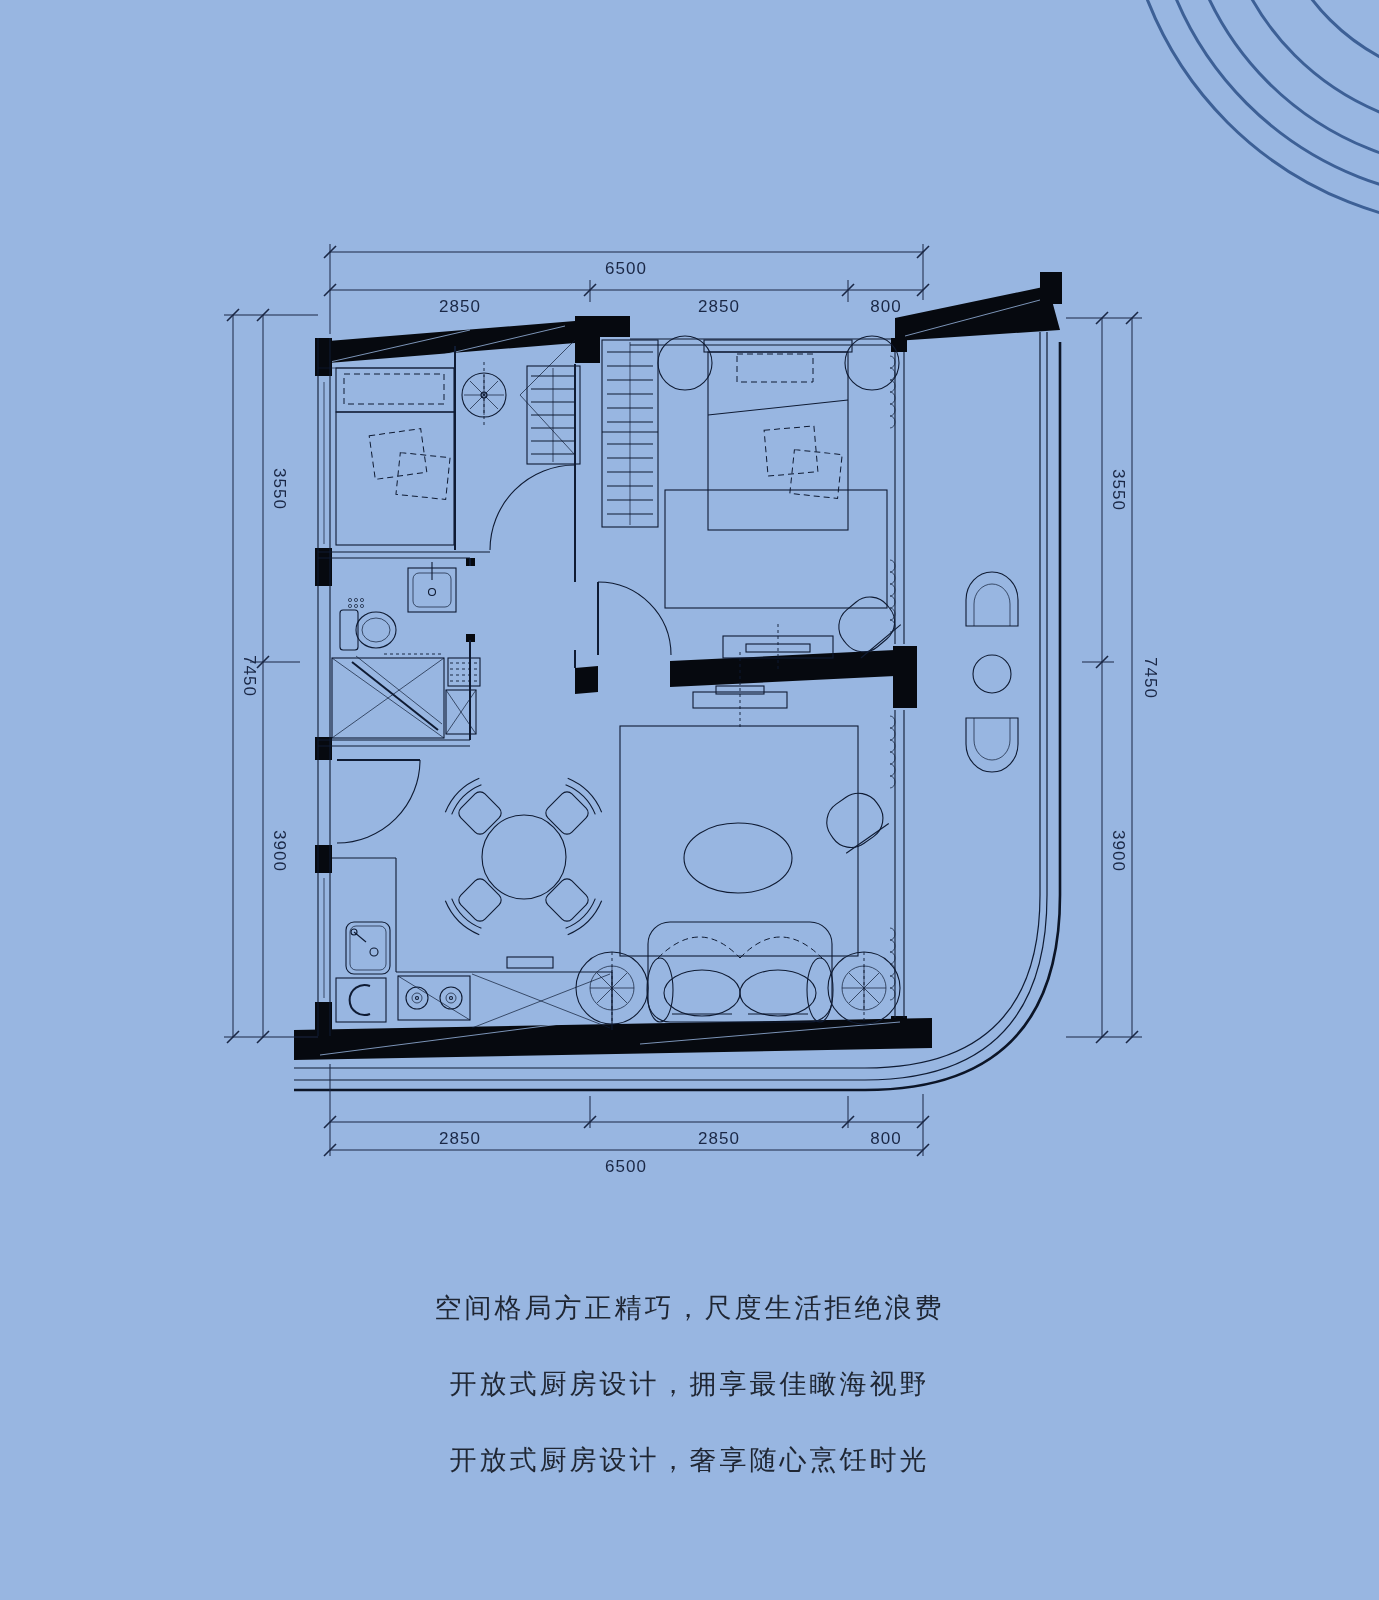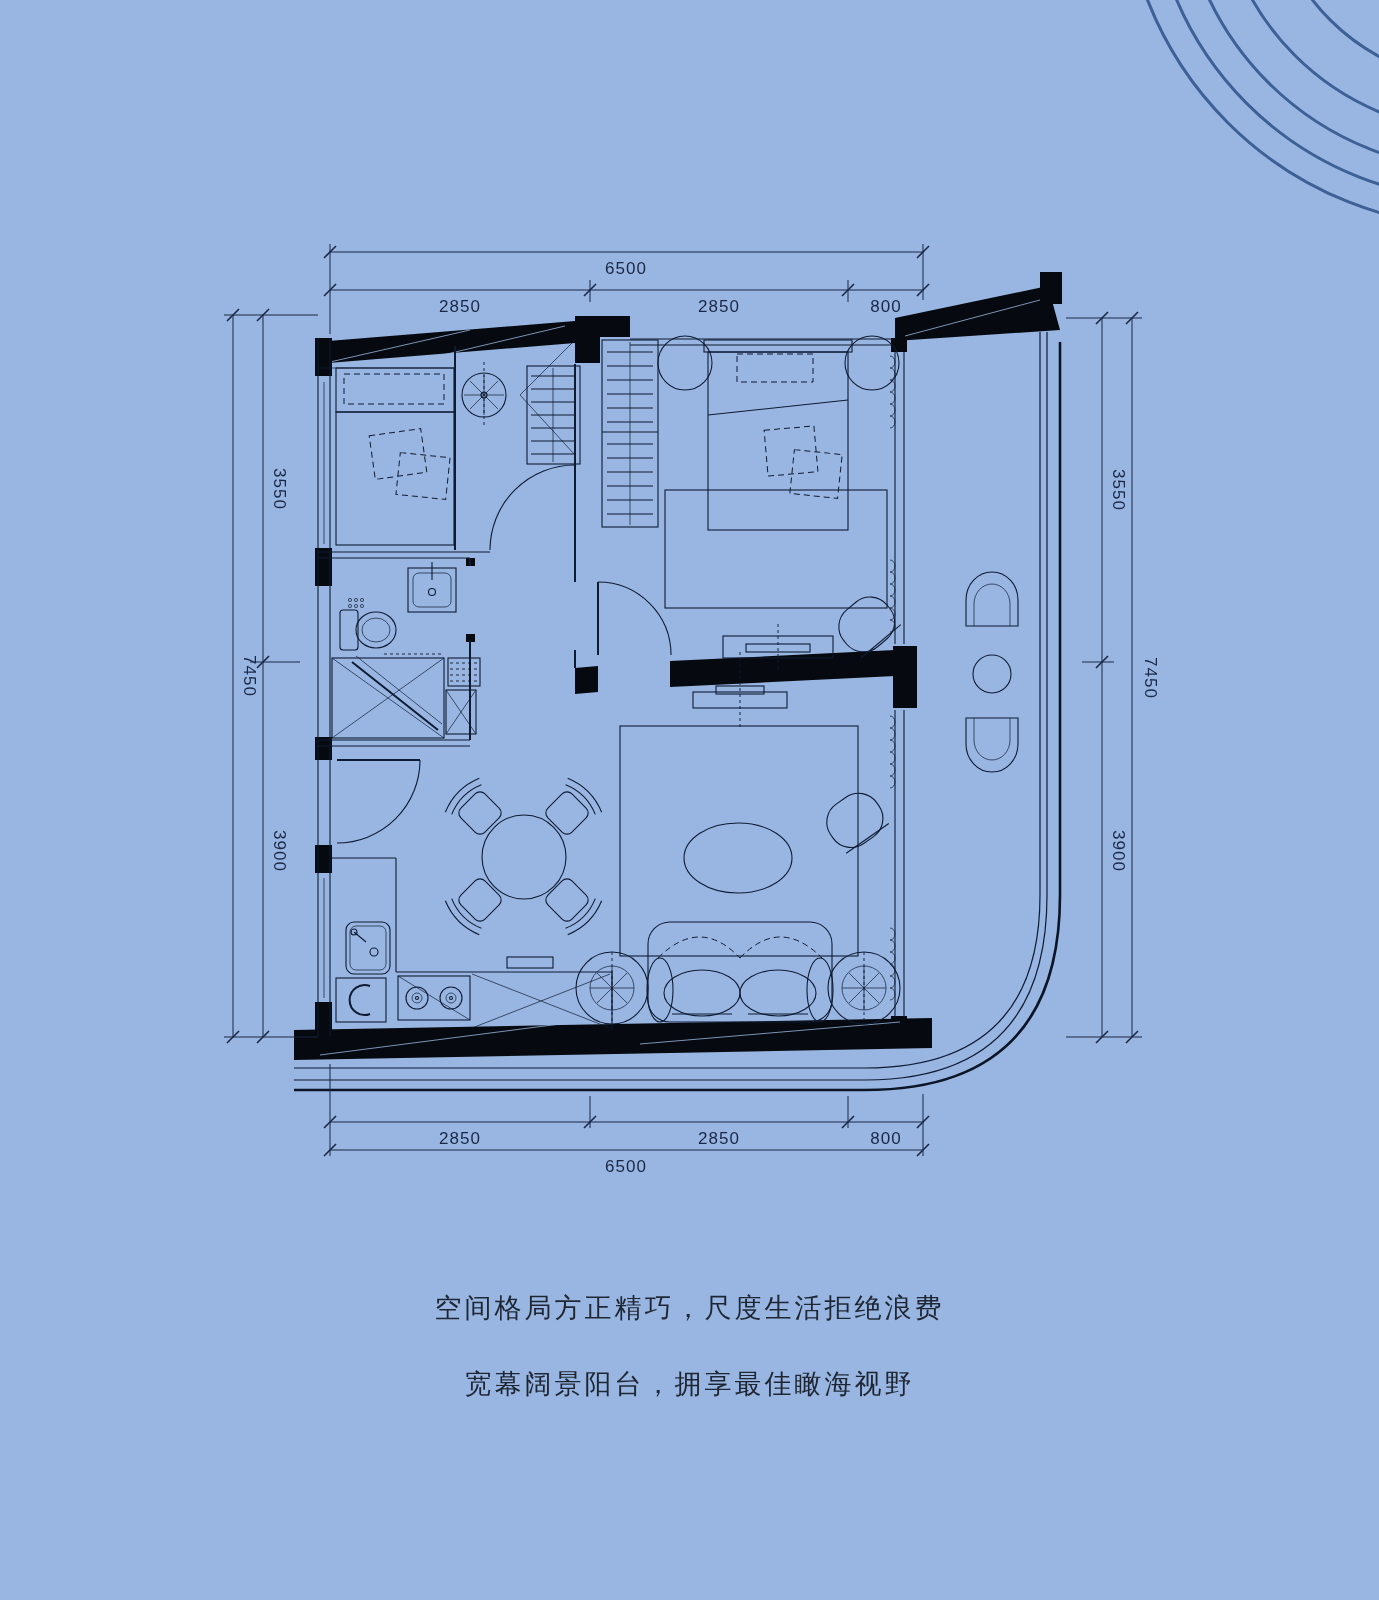--- a/index.html
+++ b/index.html
@@ -420,14 +420,15 @@
     <line class="dimtick" x1="1126" y1="324" x2="1138" y2="312"></line>
       <line class="dimtick" x1="1126" y1="1043" x2="1138" y2="1031"></line>
     <text class="dimtxt" x="1113" y="490" text-anchor="middle" transform="rotate(90 1113 490)">3550</text>
     <text class="dimtxt" x="1113" y="851" text-anchor="middle" transform="rotate(90 1113 851)">3900</text>
     <text class="dimtxt" x="1145" y="678" text-anchor="middle" transform="rotate(90 1145 678)">7450</text>
   </g>
 </svg>
 
 <div class="captions">
   <div class="caption-line">空间格局方正精巧，尺度生活拒绝浪费</div>
-  <div class="caption-line">宽幕阔景阳台，拥享最佳瞰海视野</div>
+  <div class="caption-line">开放式厨房设计，拥享最佳瞰海视野</div>
+  <div class="caption-line">开放式厨房设计，奢享随心烹饪时光</div>
 </div>
 
 </body></html>

